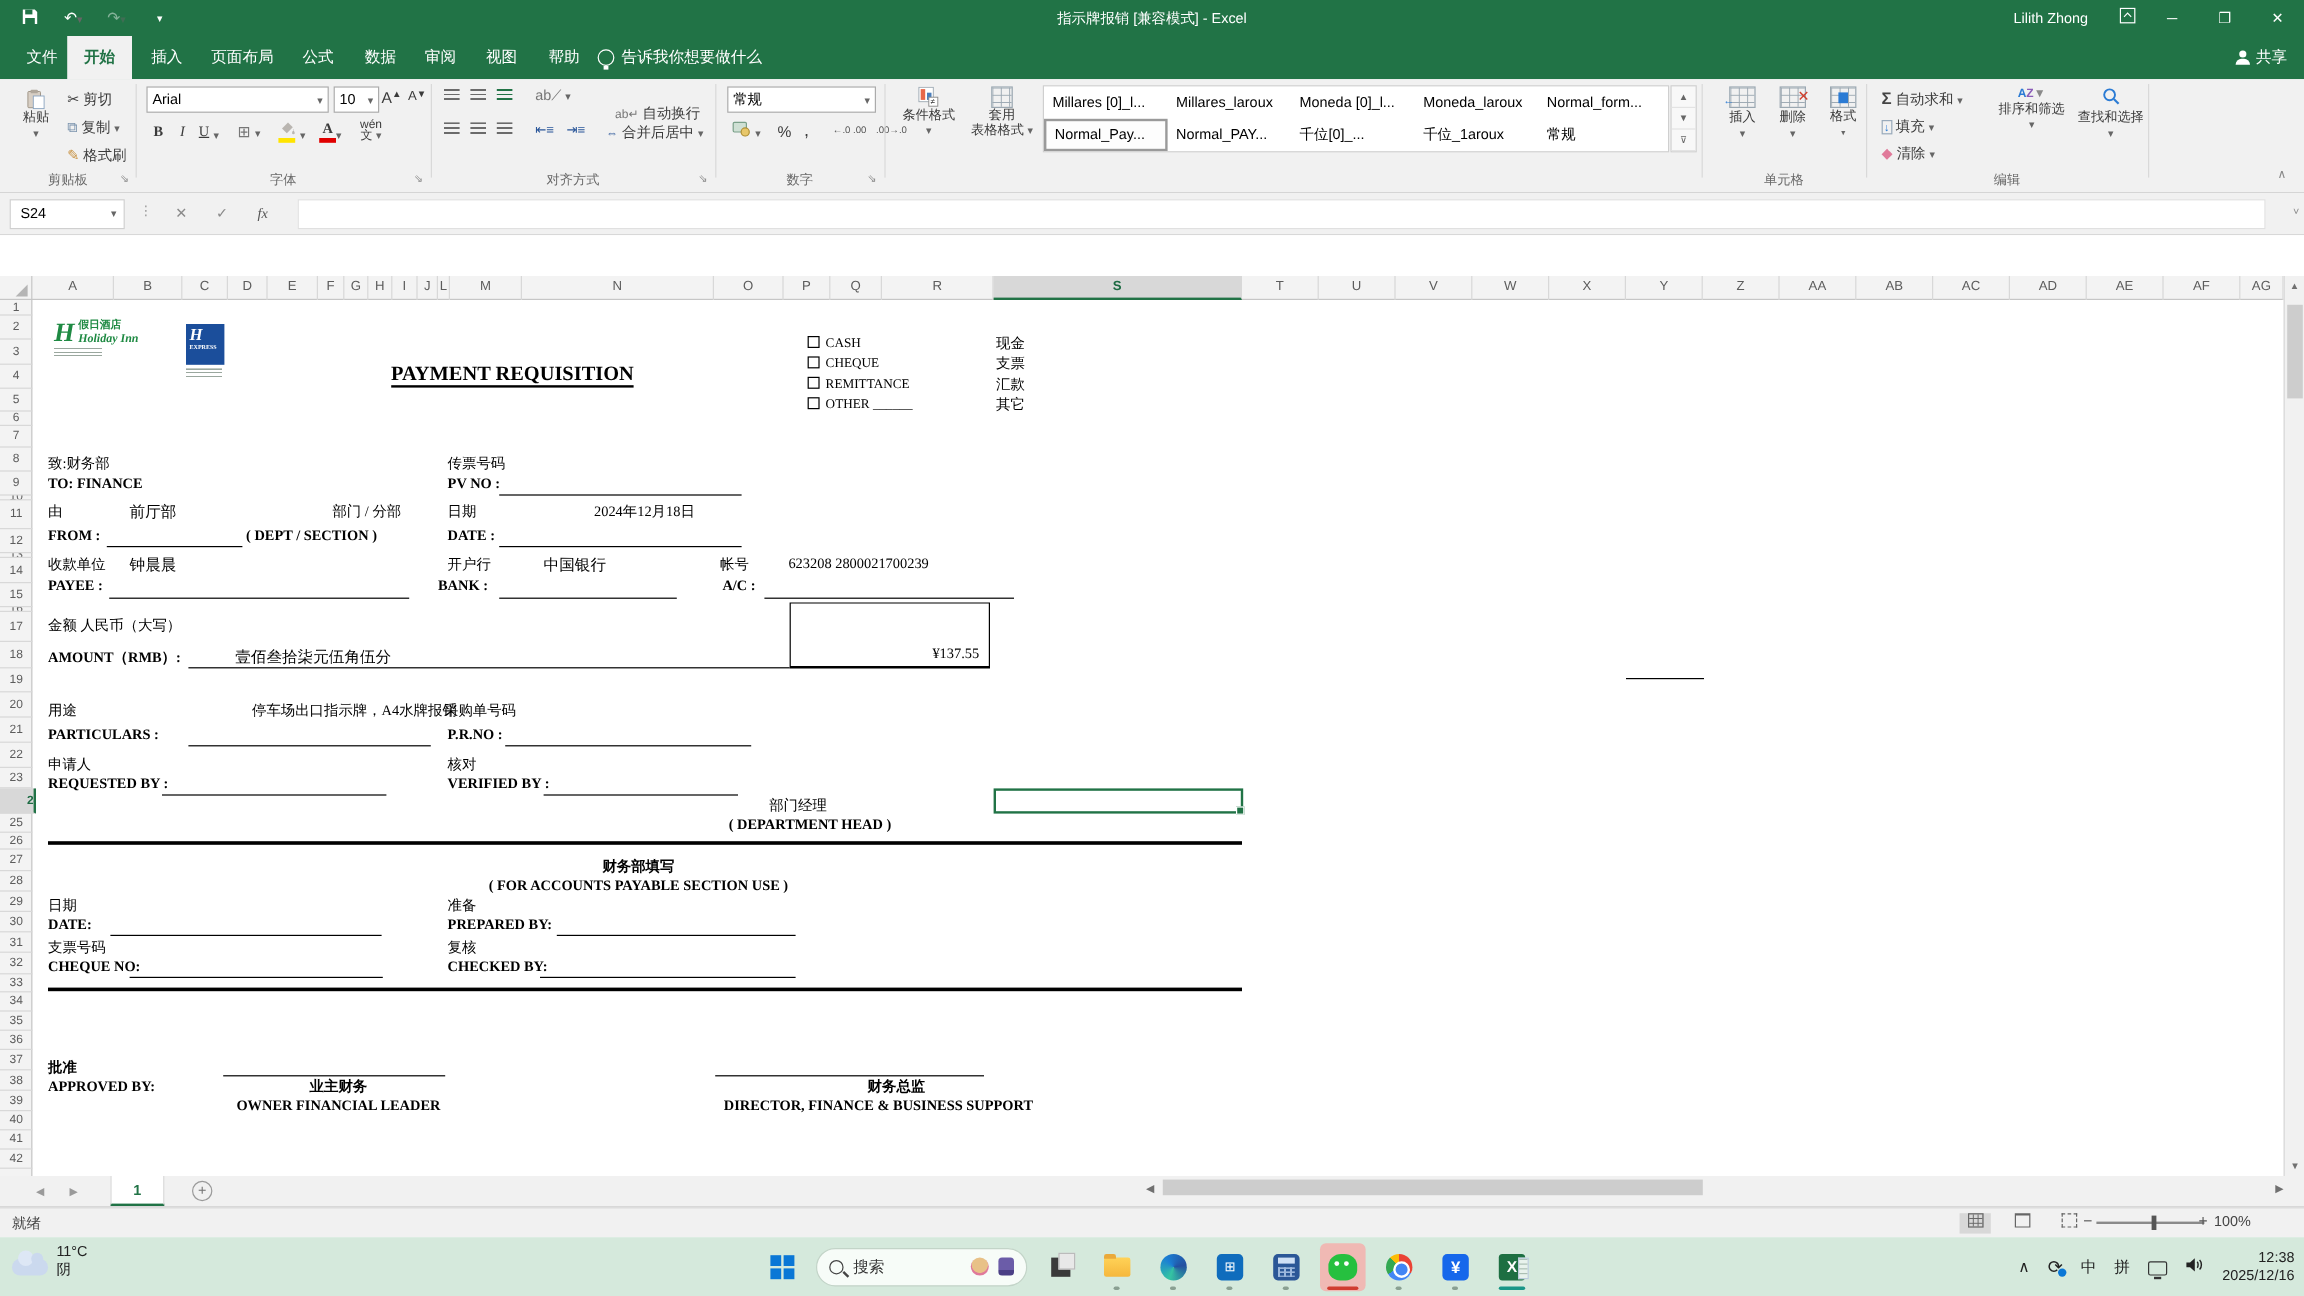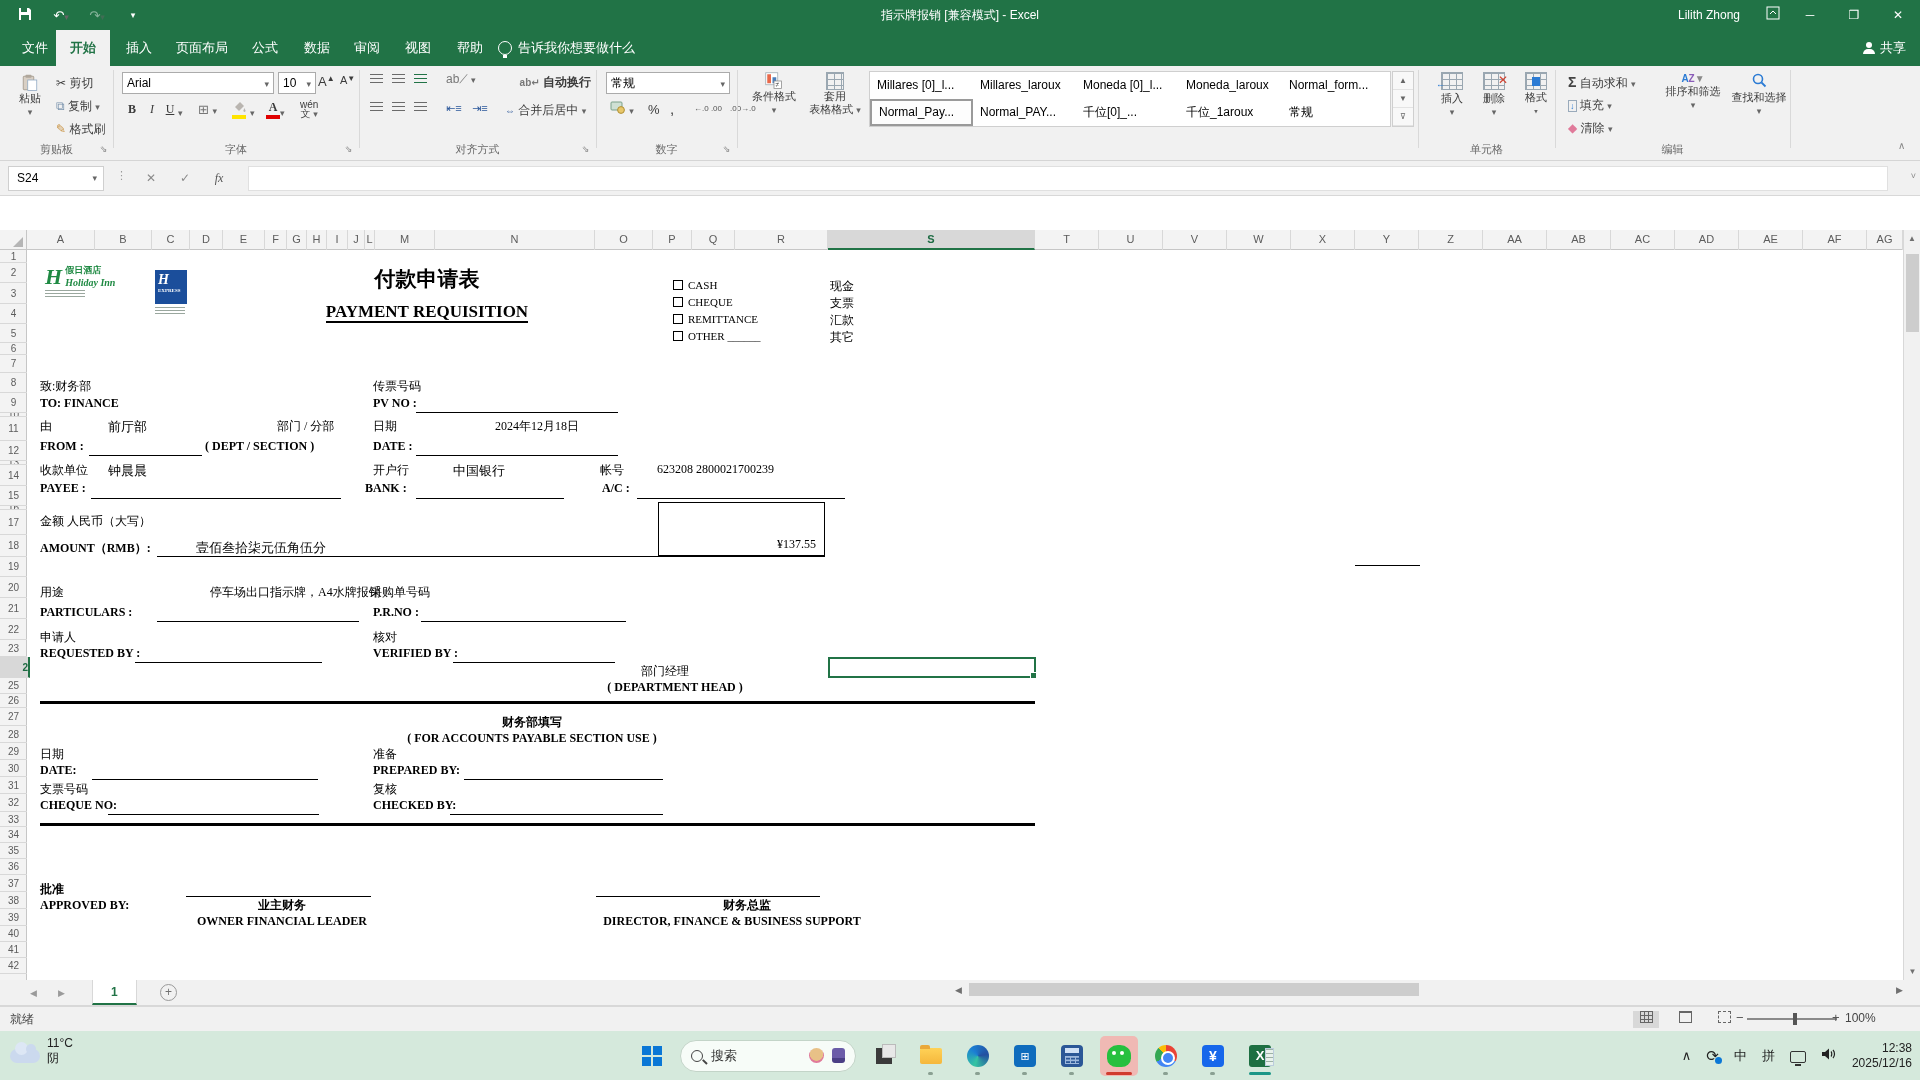--- a/index.html
+++ b/index.html
@@ -274,21 +274,21 @@
     <span class="car abs" style="left:280px;top:42px;">▾</span>
     <div class="rbtn" style="left:300px;top:34px;font-size:10px;line-height:9px;">wén<br>文 <span class="car">▾</span></div>
     <div class="glabel" style="left:113px;width:246px;">字体</div>
     <span class="launch" style="left:345px;">⇘</span>
     <div class="gsep" style="left:359px;"></div>
 
     <div class="rbtn" style="left:370px;top:8px;"><span class="albars"></span></div>
     <div class="rbtn" style="left:392px;top:8px;"><span class="albars"></span></div>
     <div class="rbtn" style="left:414px;top:8px;"><span class="albars" style="background:repeating-linear-gradient(#217346 0 1.5px, transparent 1.5px 4px);"></span></div>
     <div class="rbtn" style="left:446px;top:6px;font-size:12px;color:#777;">ab⟋ <span class="car">▾</span></div>
-    <div class="rbtn mini" style="left:505px;top:8px;width:86px;text-align:right;font-weight:bold;"><span style="color:#777;font-size:10px;">ab↵</span> <span>自动换行</span></div>
+    <div class="rbtn mini" style="left:505px;top:20px;width:86px;text-align:center;"><span style="color:#777;font-size:10px;">ab↵</span> <span>自动换行</span></div>
     <div class="rbtn" style="left:370px;top:36px;"><span class="albars"></span></div>
     <div class="rbtn" style="left:392px;top:36px;"><span class="albars"></span></div>
     <div class="rbtn" style="left:414px;top:36px;"><span class="albars"></span></div>
     <div class="rbtn" style="left:446px;top:36px;font-size:11px;color:#2b579a;">⇤≡</div>
     <div class="rbtn" style="left:472px;top:36px;font-size:11px;color:#2b579a;">⇥≡</div>
     <div class="rbtn mini" style="left:505px;top:36px;width:96px;text-align:left;"><span style="color:#2b579a;font-size:10px;">⇔</span> <span>合并后居中</span> <span class="car">▾</span></div>
     <div class="glabel" style="left:359px;width:237px;">对齐方式</div>
     <span class="launch" style="left:582px;">⇘</span>
     <div class="gsep" style="left:596px;"></div>
 
@@ -569,21 +569,20 @@
         <span class="h">H</span>
         <div class="t1">假日酒店</div>
         <div class="t2">Holiday Inn</div>
         <div class="greebars"></div>
       </div>
       <div id="logo2">
         <div class="bluebox"><span>H</span><small>EXPRESS</small></div>
         <div class="greebars" style="width:30px;margin-top:3px;"></div>
       </div>
 
-      <div class="ft cnb ctr" style="left:250px;top:15px;width:300px;font-size:21px;">付款申请表</div>
       <div class="ft ctr" style="left:250px;top:52px;width:300px;">
         <span class="en" style="font-size:17px;border-bottom:2px solid #000;">PAYMENT REQUISITION</span>
       </div>
 
       <div class="ft" style="left:646px;top:28px;width:230px;">
 
           <div class="pmrow">
             <span class="cb"></span><span class="en" style="font-weight:normal;font-size:11px;">CASH</span>
             <span class="pm-cn">现金</span>
           </div>

